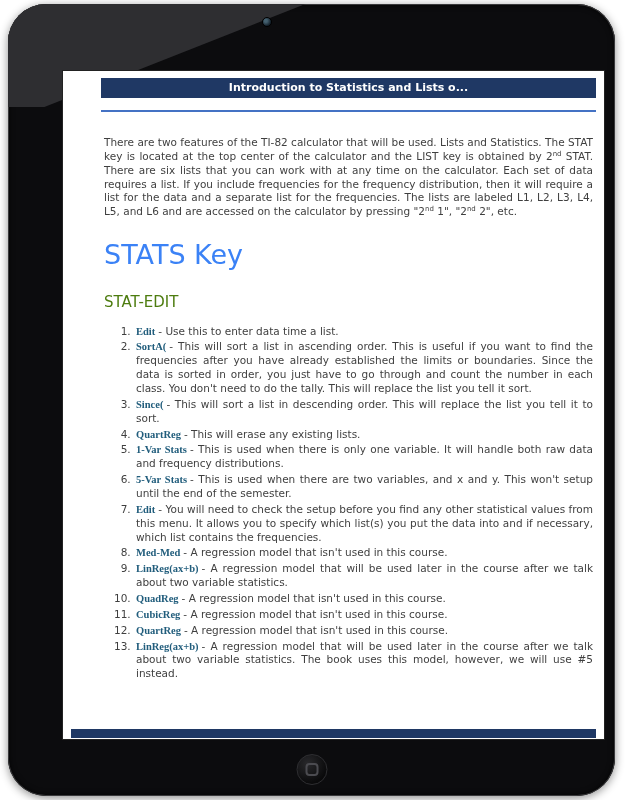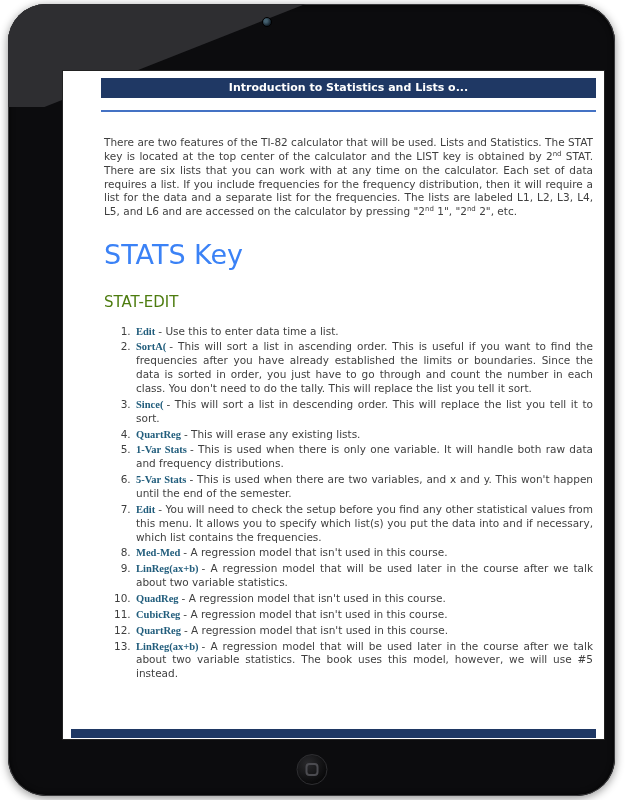--- a/index.html
+++ b/index.html
@@ -82,21 +82,21 @@
         <h1 class="stats">STATS Key</h1>
 
         <h2 class="statedit">STAT-EDIT</h2>
 
         <ol class="statlist">
           <li><span class="lbl">Edit</span><span>- Use this to enter data time a list.</span></li>
           <li><span class="lbl">SortA(</span><span>- This will sort a list in ascending order. This is useful if you want to find the frequencies after you have already established the limits or boundaries. Since the data is sorted in order, you just have to go through and count the number in each class. You don't need to do the tally. This will replace the list you tell it sort.</span></li>
           <li><span class="lbl">Since(</span><span>- This will sort a list in descending order. This will replace the list you tell it to sort.</span></li>
           <li><span class="lbl">QuartReg</span><span>- This will erase any existing lists.</span></li>
           <li><span class="lbl">1-Var Stats</span><span>- This is used when there is only one variable. It will handle both raw data and frequency distributions.</span></li>
-          <li><span class="lbl">5-Var Stats</span><span>- This is used when there are two variables, and x and y. This won't happen until the end of the semester.</span></li>
+          <li><span class="lbl">5-Var Stats</span><span>- This is used when there are two variables, and x and y. This won't setup until the end of the semester.</span></li>
           <li><span class="lbl">Edit</span><span>- You will need to check the setup before you find any other statistical values from this menu. It allows you to specify which list(s) you put the data into and if necessary, which list contains the frequencies.</span></li>
           <li><span class="lbl">Med-Med</span><span>- A regression model that isn't used in this course.</span></li>
           <li><span class="lbl">LinReg(ax+b)</span><span>- A regression model that will be used later in the course after we talk about two variable statistics.</span></li>
           <li><span class="lbl">QuadReg</span><span>- A regression model that isn't used in this course.</span></li>
           <li><span class="lbl">CubicReg</span><span>- A regression model that isn't used in this course.</span></li>
           <li><span class="lbl">QuartReg</span><span>- A regression model that isn't used in this course.</span></li>
           <li><span class="lbl">LinReg(ax+b)</span><span>- A regression model that will be used later in the course after we talk about two variable statistics. The book uses this model, however, we will use #5 instead.</span></li>
         </ol>
       </div>
     </div>

